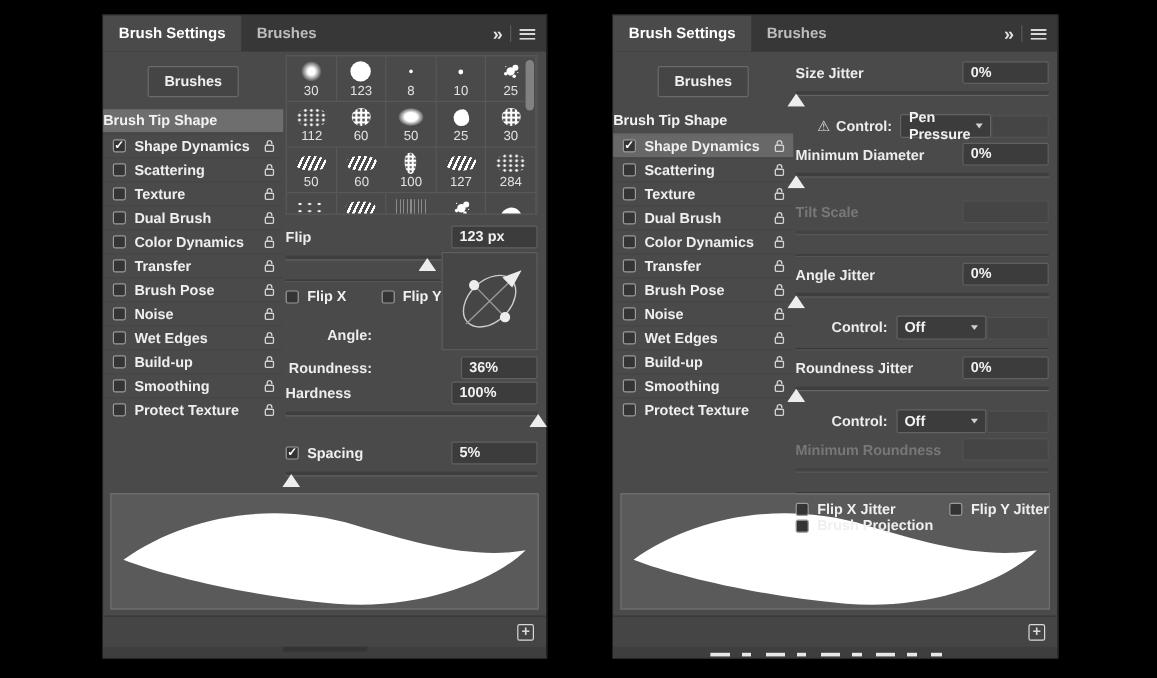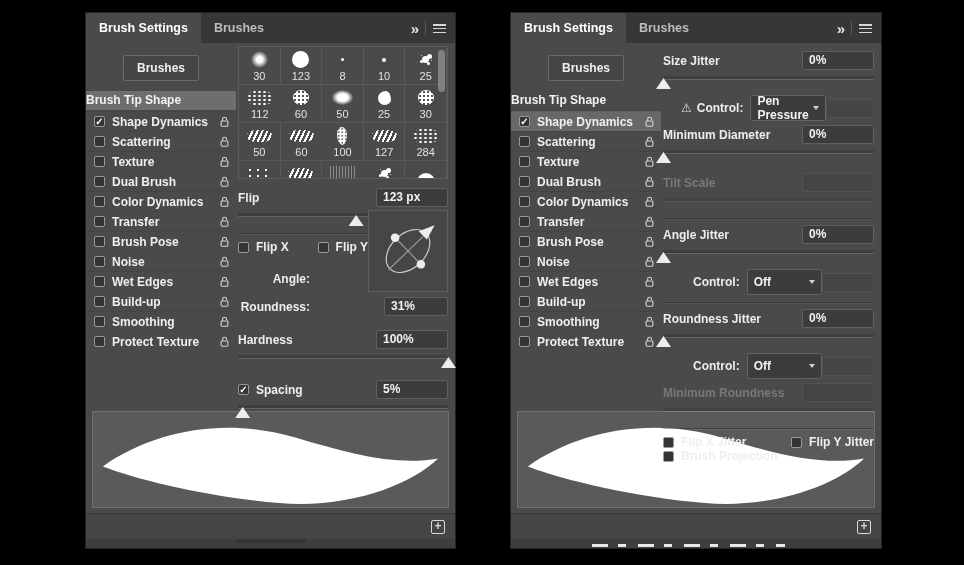--- a/index.html
+++ b/index.html
@@ -93,21 +93,21 @@
   .field.disabled{background:#454545;border-color:#525252;color:#787878;}
   .slider{position:relative;height:16px;margin-top:3px;}
   .slider .track{position:absolute;left:0;right:0;top:3px;height:3px;background:#3e3e3e;
       box-shadow:0 1px 0 rgba(255,255,255,0.14);border-radius:1px;}
   .slider .thumbt{position:absolute;top:5px;width:15px;height:11px;background:#ededed;
       clip-path:polygon(50% 0,100% 100%,0 100%);}
   .slider.disabled .track{opacity:0.55;}
   .divider{height:1px;background:rgba(0,0,0,0.25);box-shadow:0 1px 0 rgba(255,255,255,0.07);margin:7px 0 6px;border:0;}
   .dropdown{box-sizing:border-box;display:inline-flex;align-items:center;justify-content:space-between;
       width:94px;height:20px;background:#3c3c3c;border:1px solid #636363;border-radius:2px;
-      padding:12px 6px;font-weight:700;color:#f2f2f2;}
+      padding:0 6px;font-weight:700;color:#f2f2f2;}
   .dropdown .chev{width:0;height:0;border-left:3.5px solid transparent;border-right:3.5px solid transparent;
       border-top:4px solid #cfcfcf;margin-left:4px;}
   .warn{font-size:12px;color:#e0e0e0;margin-right:5px;line-height:1;}
   .ck-label{font-weight:700;color:#efefef;margin-left:7px;}
 
   
   .angle-widget{position:absolute;right:0;top:167px;width:80px;height:82px;box-sizing:border-box;
       border:1px solid #5e5e5e;background:#464646;}
 
   
@@ -432,24 +432,24 @@
           <span class="ck-label">Flip Y</span>
         </span>
       </div>
 
       <div class="row" style="margin-top:15px;">
         <span class="lab" style="width:72px;text-align:right;margin-right:6px;">Angle:</span>
         <span class="field small">80°</span>
       </div>
       <div class="row" style="margin-top:9px;">
         <span class="lab" style="width:72px;text-align:right;margin-right:6px;">Roundness:</span>
-        <span class="field small">31%</span>
-      </div>
-
-      <div class="row spread" style="margin-top:14px;">
+        <span class="field small">36%</span>
+      </div>
+
+      <div class="row spread" style="margin-top:2px;">
         <span class="lab">Hardness</span>
         <span class="field">100%</span>
       </div>
       <div class="slider">
         <div class="track"></div>
           <div class="thumbt" style="left: calc(100% - 7px);"></div>
       </div>
 
       <div class="row spread" style="margin-top:12px;">
         <span class="row">

